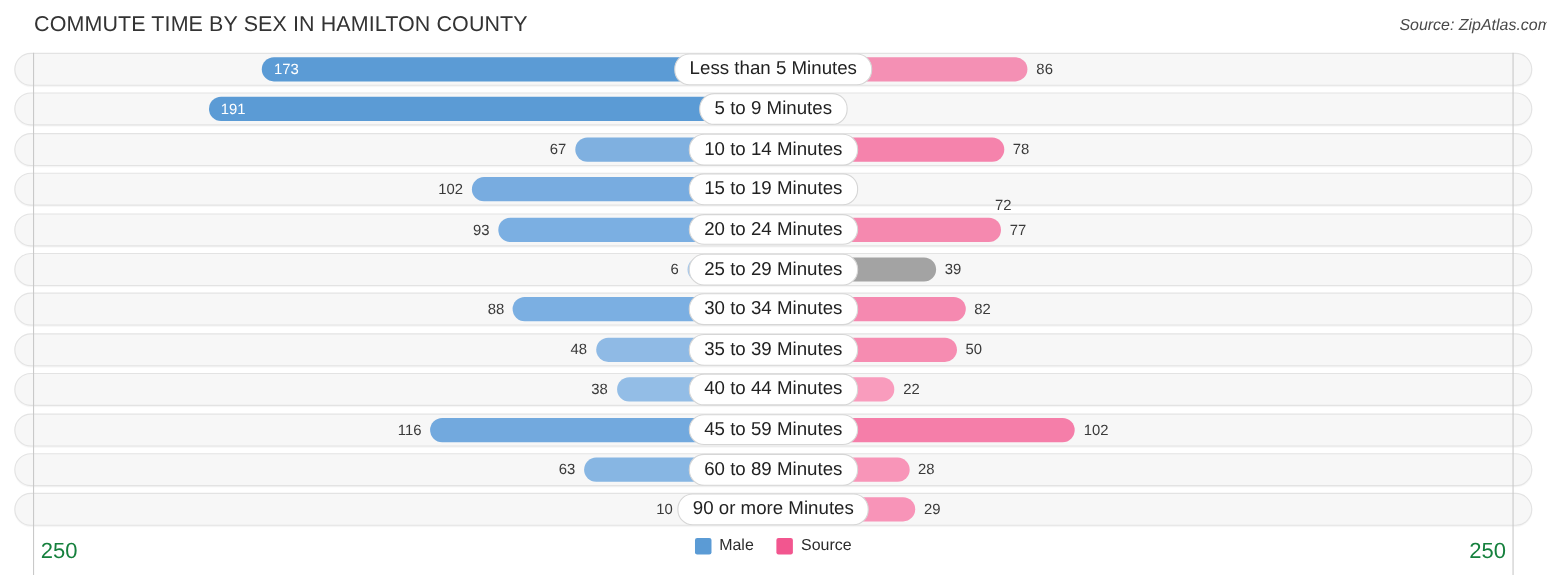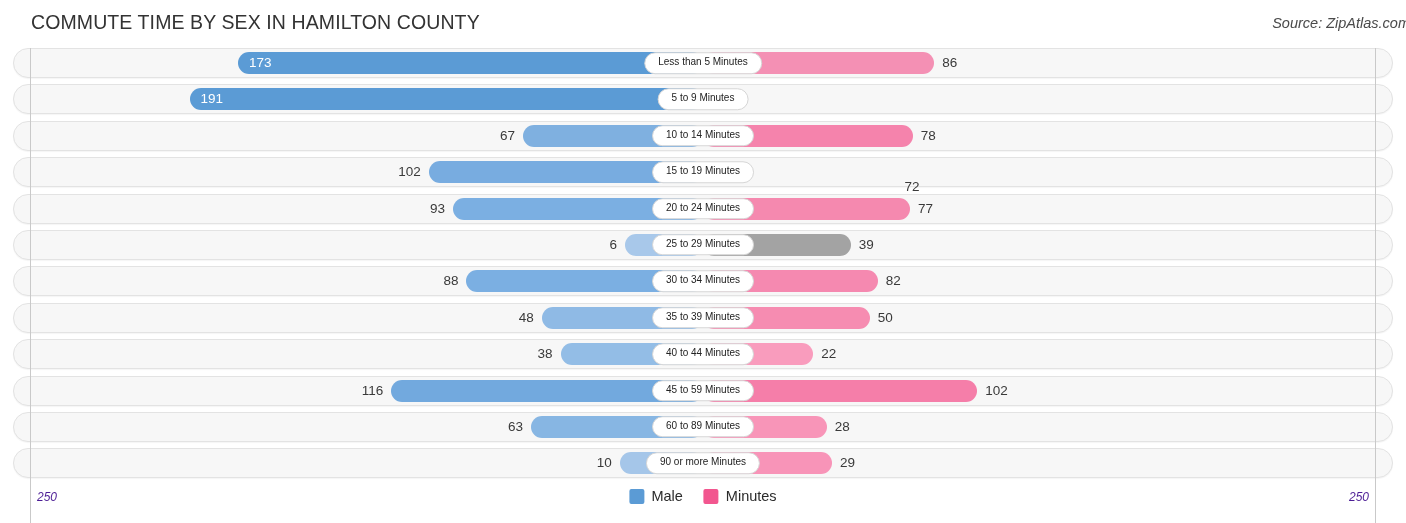--- a/index.html
+++ b/index.html
@@ -134,41 +134,40 @@
   
   .cat-pill {
     position: absolute;
     left: 50%;
     top: 50%;
     transform: translate(-50%, -50%);
     background: #ffffff;
     border: 1px solid #d6d6d6;
     border-radius: 14px;
     padding: 4px 13px 5px;
-    font-size: 10px;
+    font-size: 17px;
     color: #222222;
     white-space: nowrap;
     z-index: 3;
     line-height: 1.05;
   }
 
   
   .footer {
     position: absolute;
     left: 13px;
     top: 488px;
     width: 1380px;
     height: 30px;
   }
   .axis-max {
     position: absolute;
     top: 2px;
-    font-size: 12px;
-    color: #4c1d95;
-    font-style: italic;
+    font-size: 20px;
+    color: #15803d;
   }
   .axis-max.left  { left: 24px; }
   .axis-max.right { right: 24px; }
 
   .legend {
     position: absolute;
     left: 50%;
     top: 0;
     transform: translateX(-50%);
     display: flex;
@@ -387,18 +386,18 @@
   <div class="footer">
     <div class="axis-max left">250</div>
     <div class="axis-max right">250</div>
     <div class="legend">
       <div class="legend-item">
         <span class="legend-swatch" id="sw-male" style="background: rgb(91, 155, 213);"></span>
         <span class="legend-label">Male</span>
       </div>
       <div class="legend-item">
         <span class="legend-swatch" id="sw-female" style="background: rgb(242, 86, 143);"></span>
-        <span class="legend-label">Minutes</span>
+        <span class="legend-label">Source</span>
       </div>
     </div>
   </div>
 
 </div>
 
 </body></html>

